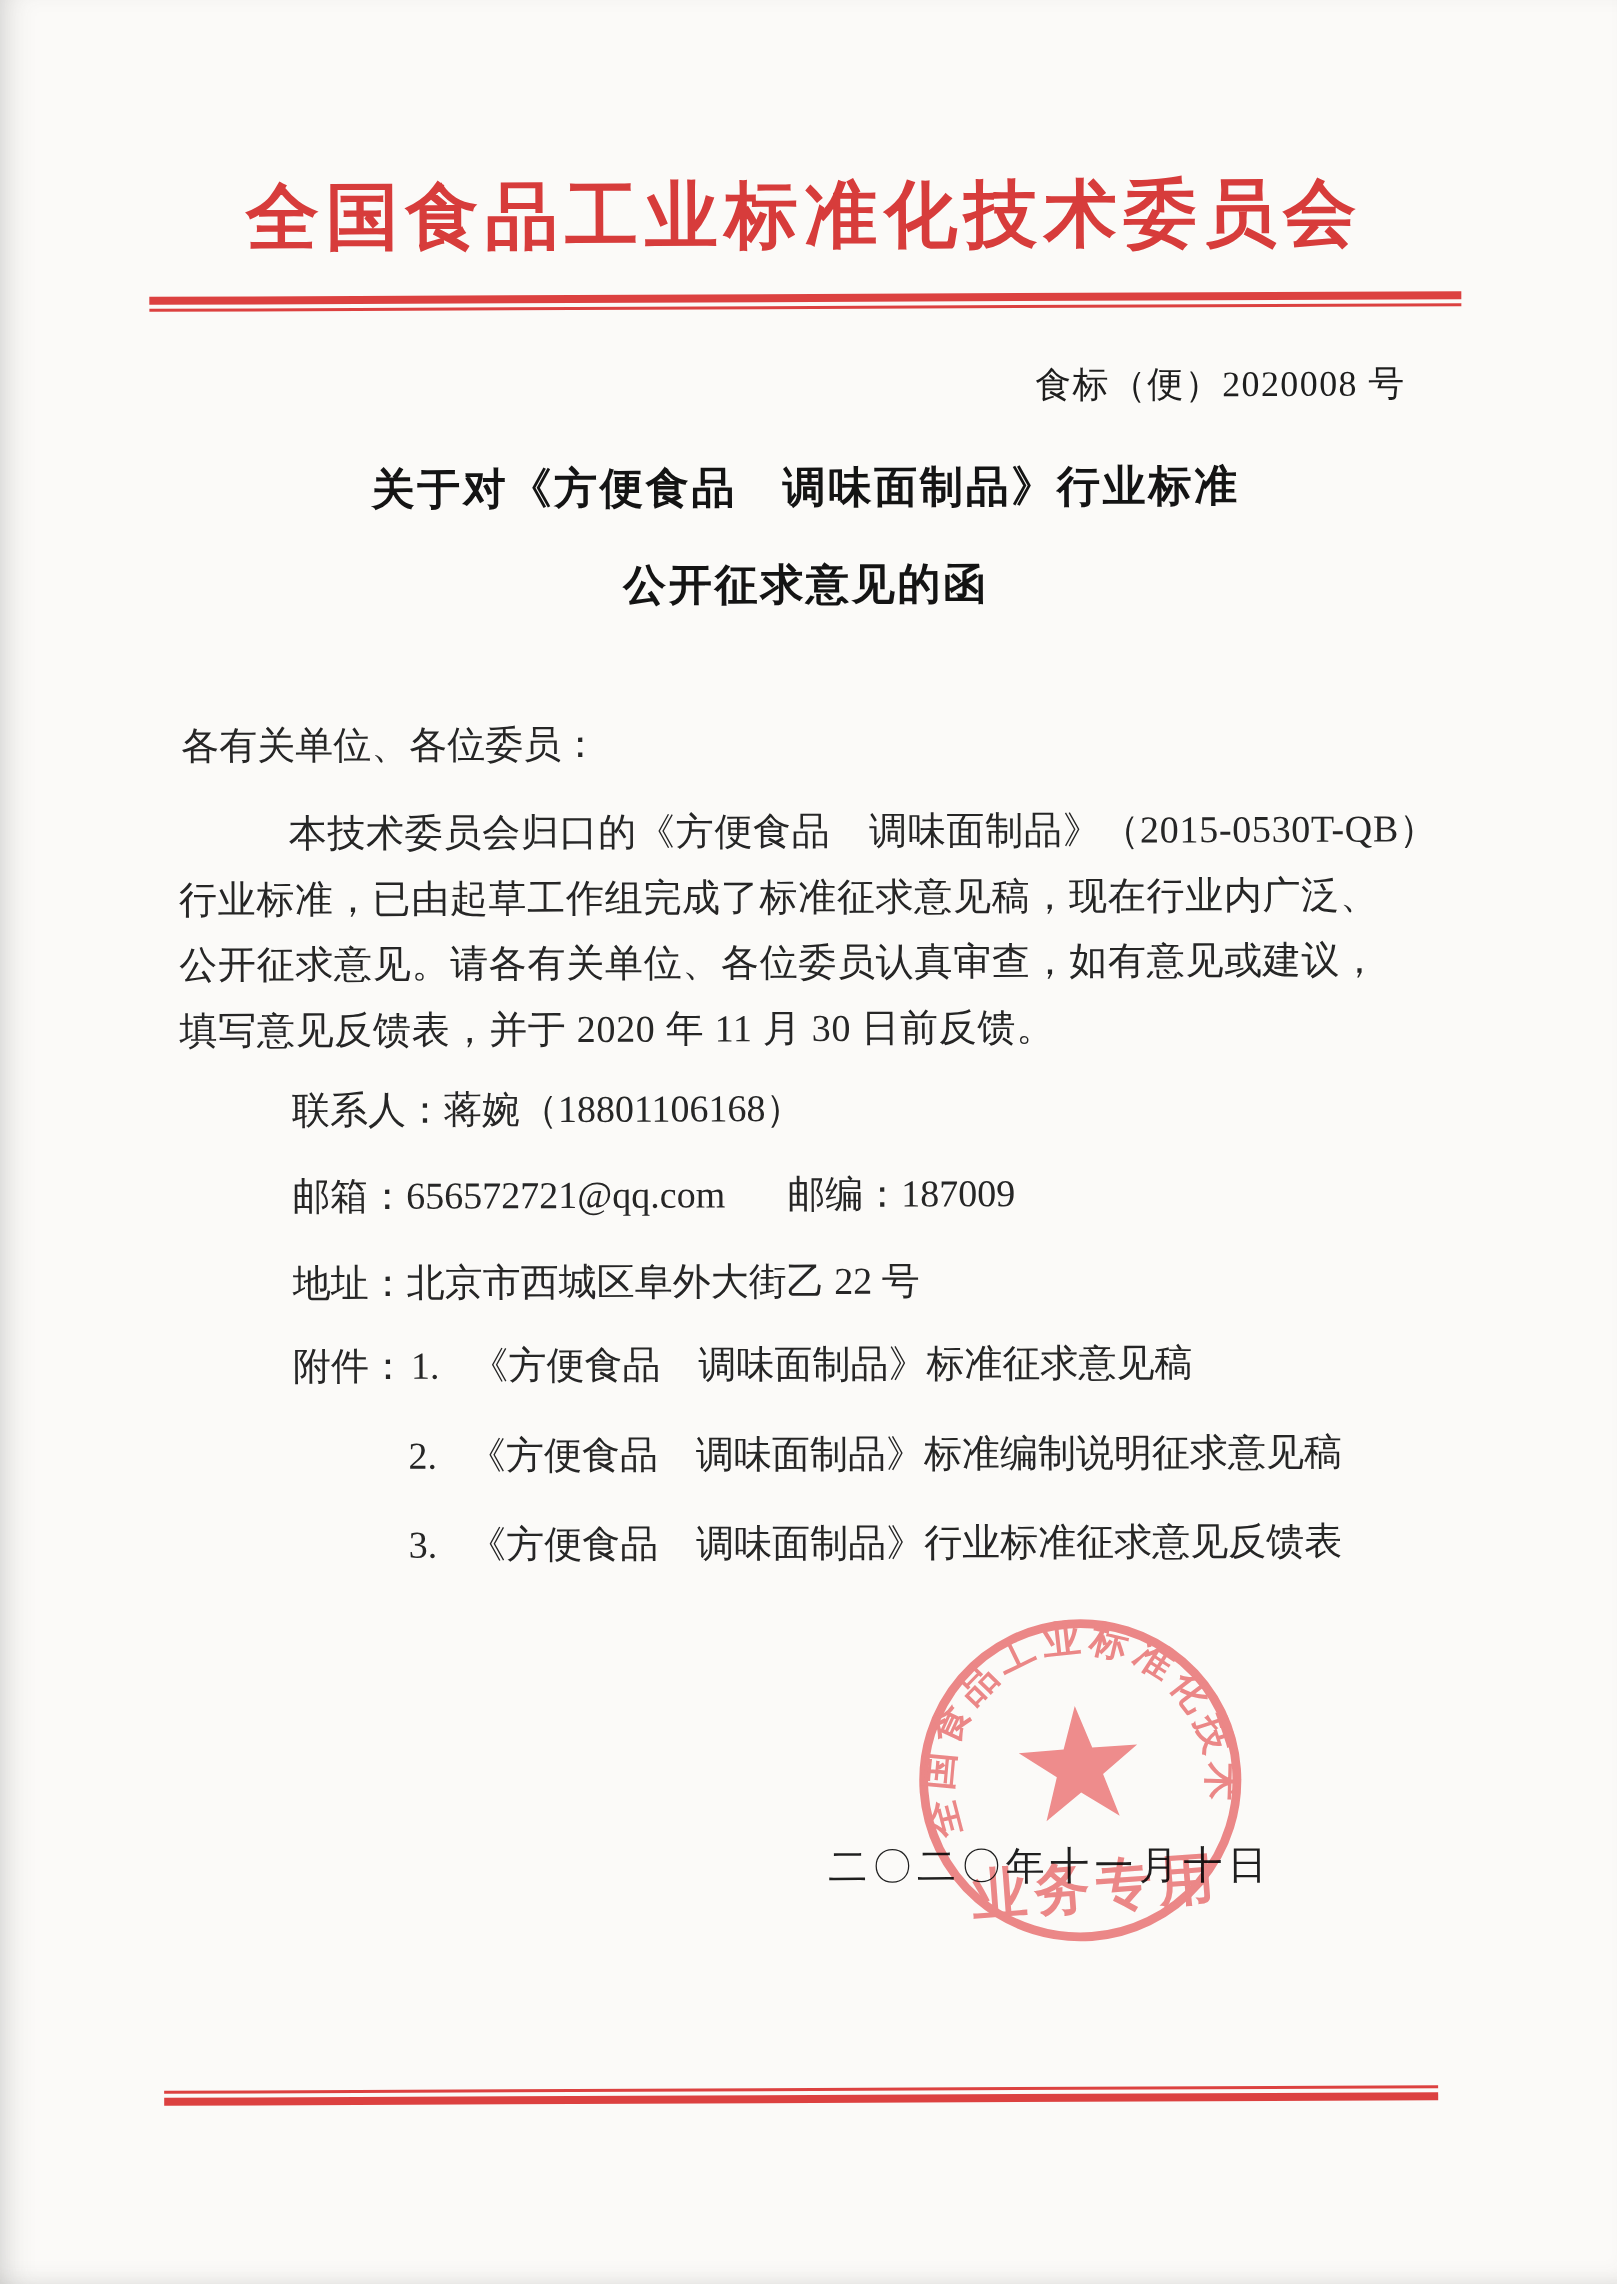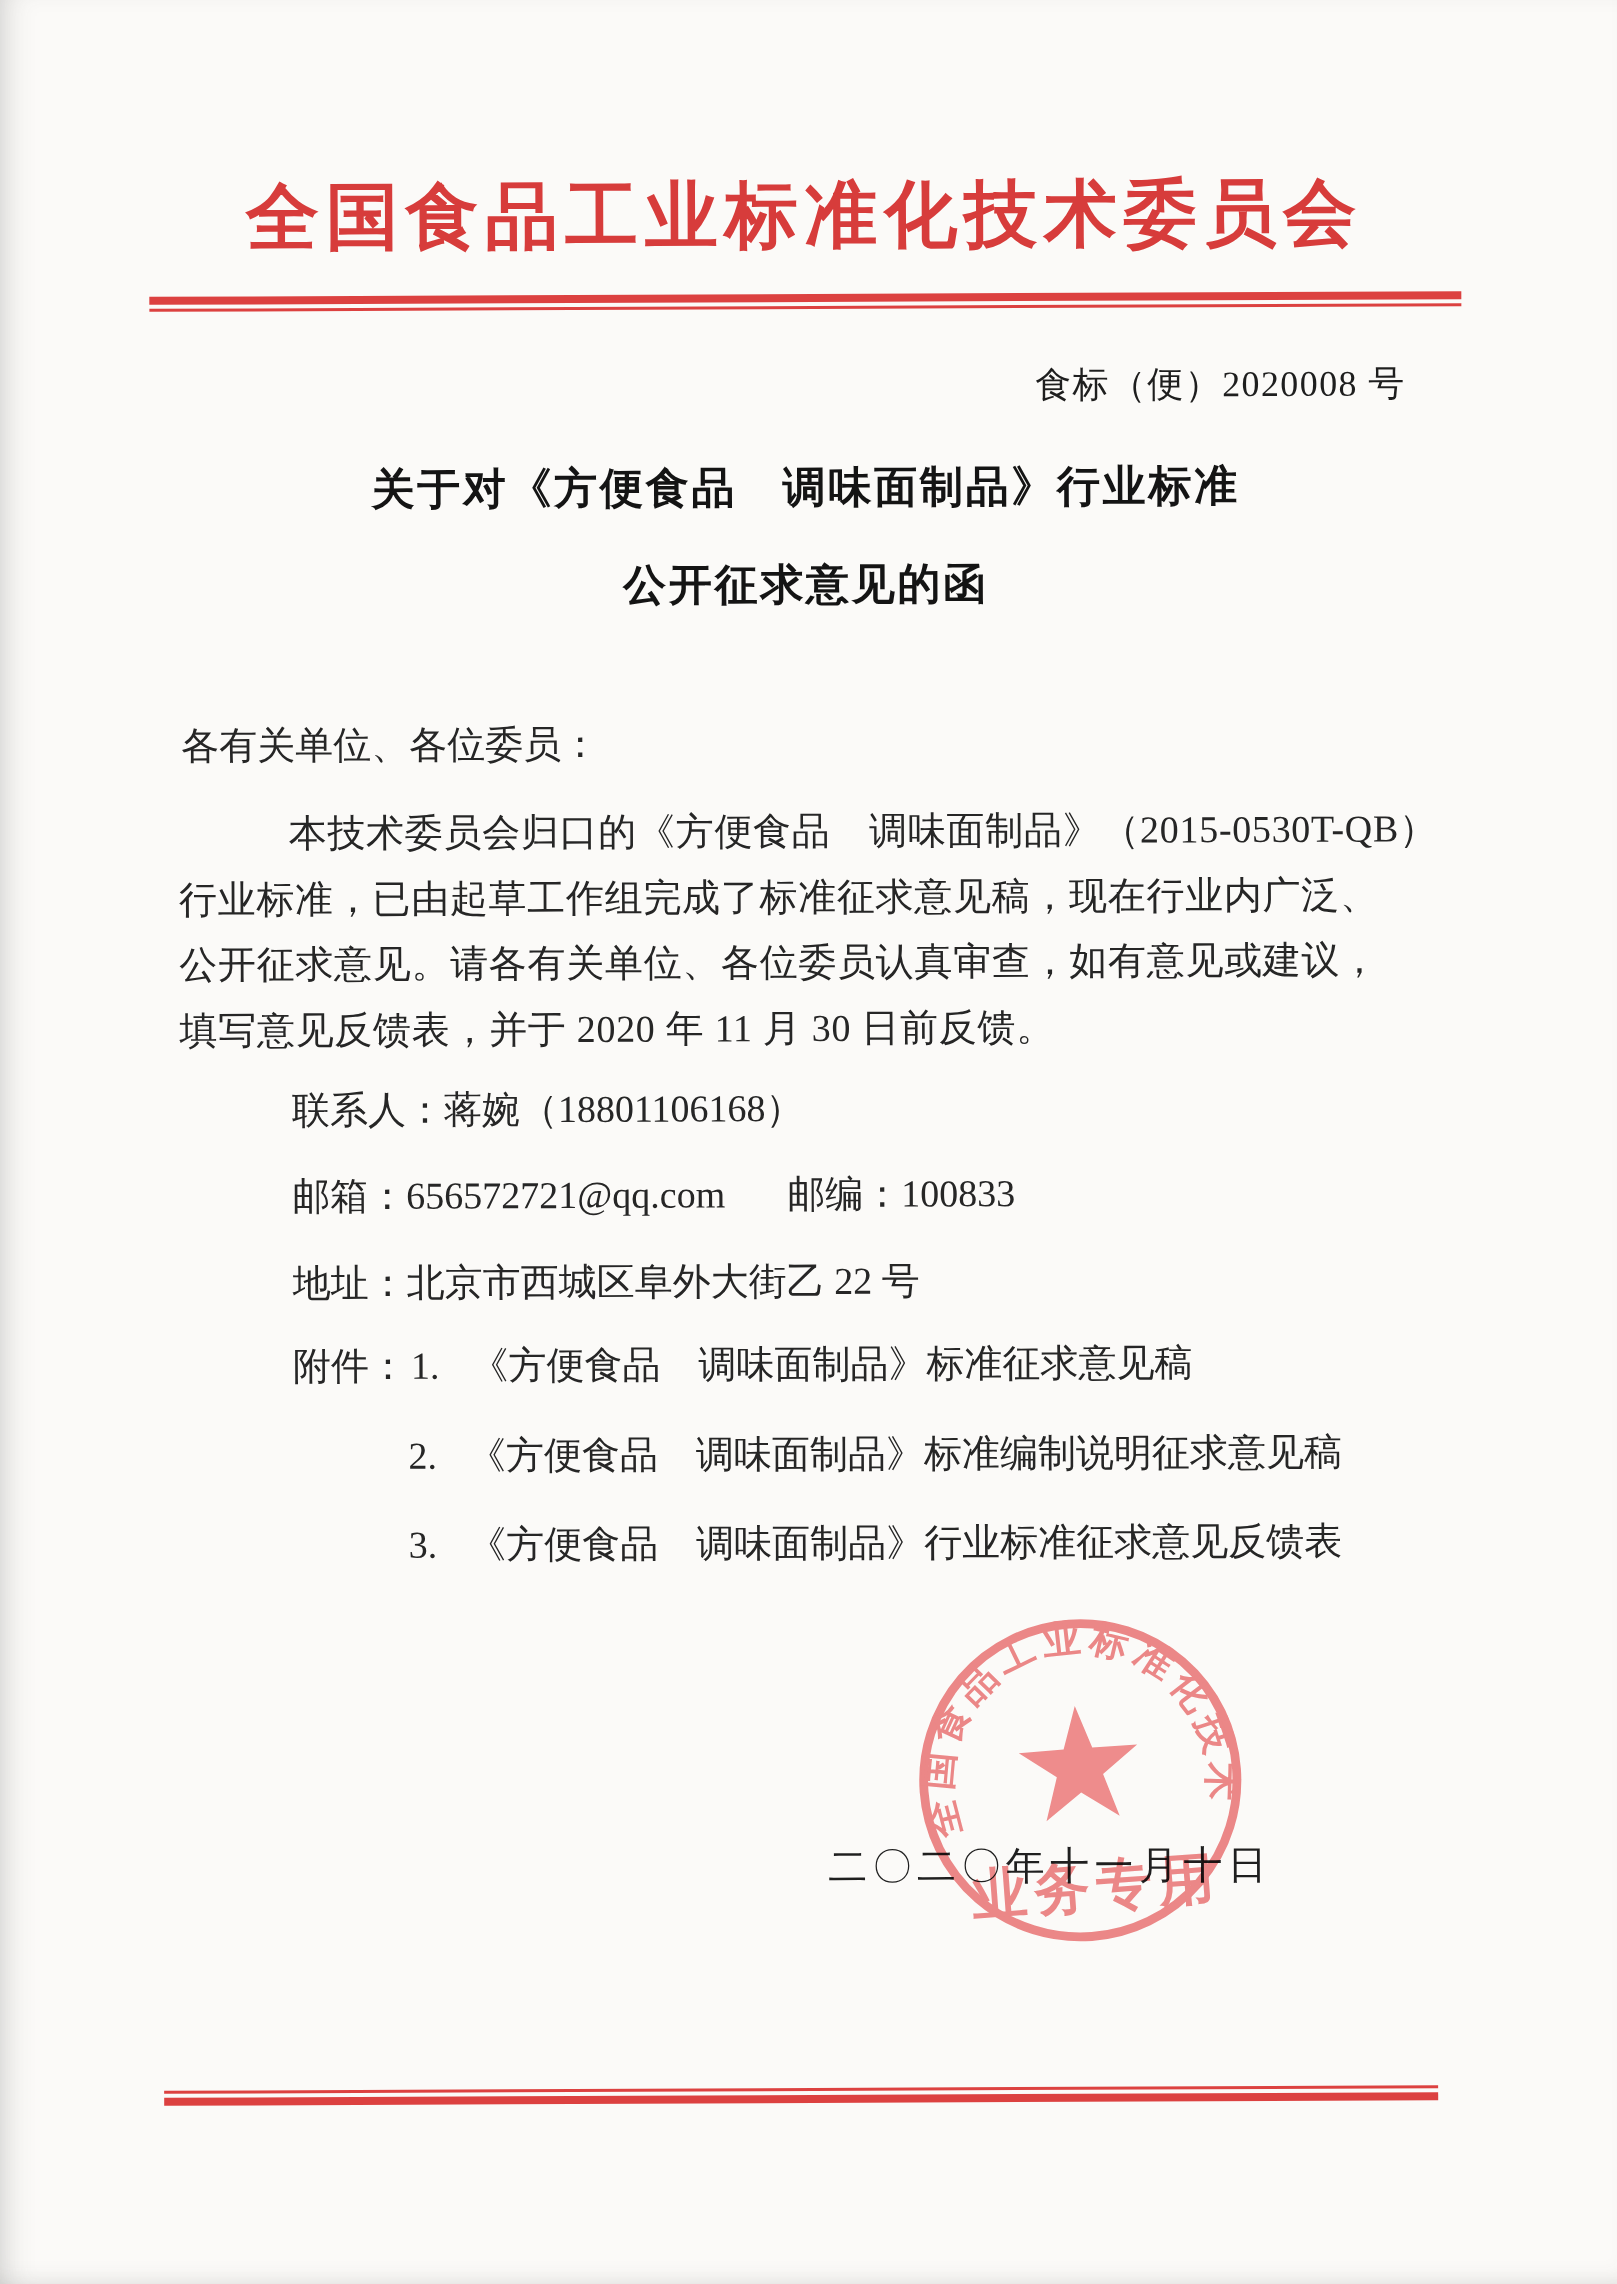--- a/index.html
+++ b/index.html
@@ -83,21 +83,21 @@
 
     <div class="salutation">各有关单位、各位委员：</div>
 
     <div class="para-line pl-0">本技术委员会归口的《方便食品　调味面制品》（2015-0530T-QB）</div>
     <div class="para-line pl-1">行业标准，已由起草工作组完成了标准征求意见稿，现在行业内广泛、</div>
     <div class="para-line pl-2">公开征求意见。请各有关单位、各位委员认真审查，如有意见或建议，</div>
     <div class="para-line pl-3">填写意见反馈表，并于 2020 年 11 月 30 日前反馈。</div>
 
     <div class="contact-line cl-person">联系人：蒋婉（18801106168）</div>
     <div class="contact-line cl-mail">
-      <span>邮箱：</span><span>656572721@qq.com</span><span class="pc-label">邮编：</span><span>100833</span>
+      <span>邮箱：</span><span>656572721@qq.com</span><span class="pc-label">邮编：</span><span>187009</span>
     </div>
     <div class="contact-line cl-addr">地址：北京市西城区阜外大街乙 22 号</div>
 
     <div class="attach-row">
       <span>附件：</span><span class="att-num">1.</span><span>《方便食品　调味面制品》标准征求意见稿</span>
     </div>
     <div class="attach-item ai-2">
       <span class="att-num" style="margin-left:0;">2.</span><span>《方便食品　调味面制品》标准编制说明征求意见稿</span>
     </div>
     <div class="attach-item ai-3">

